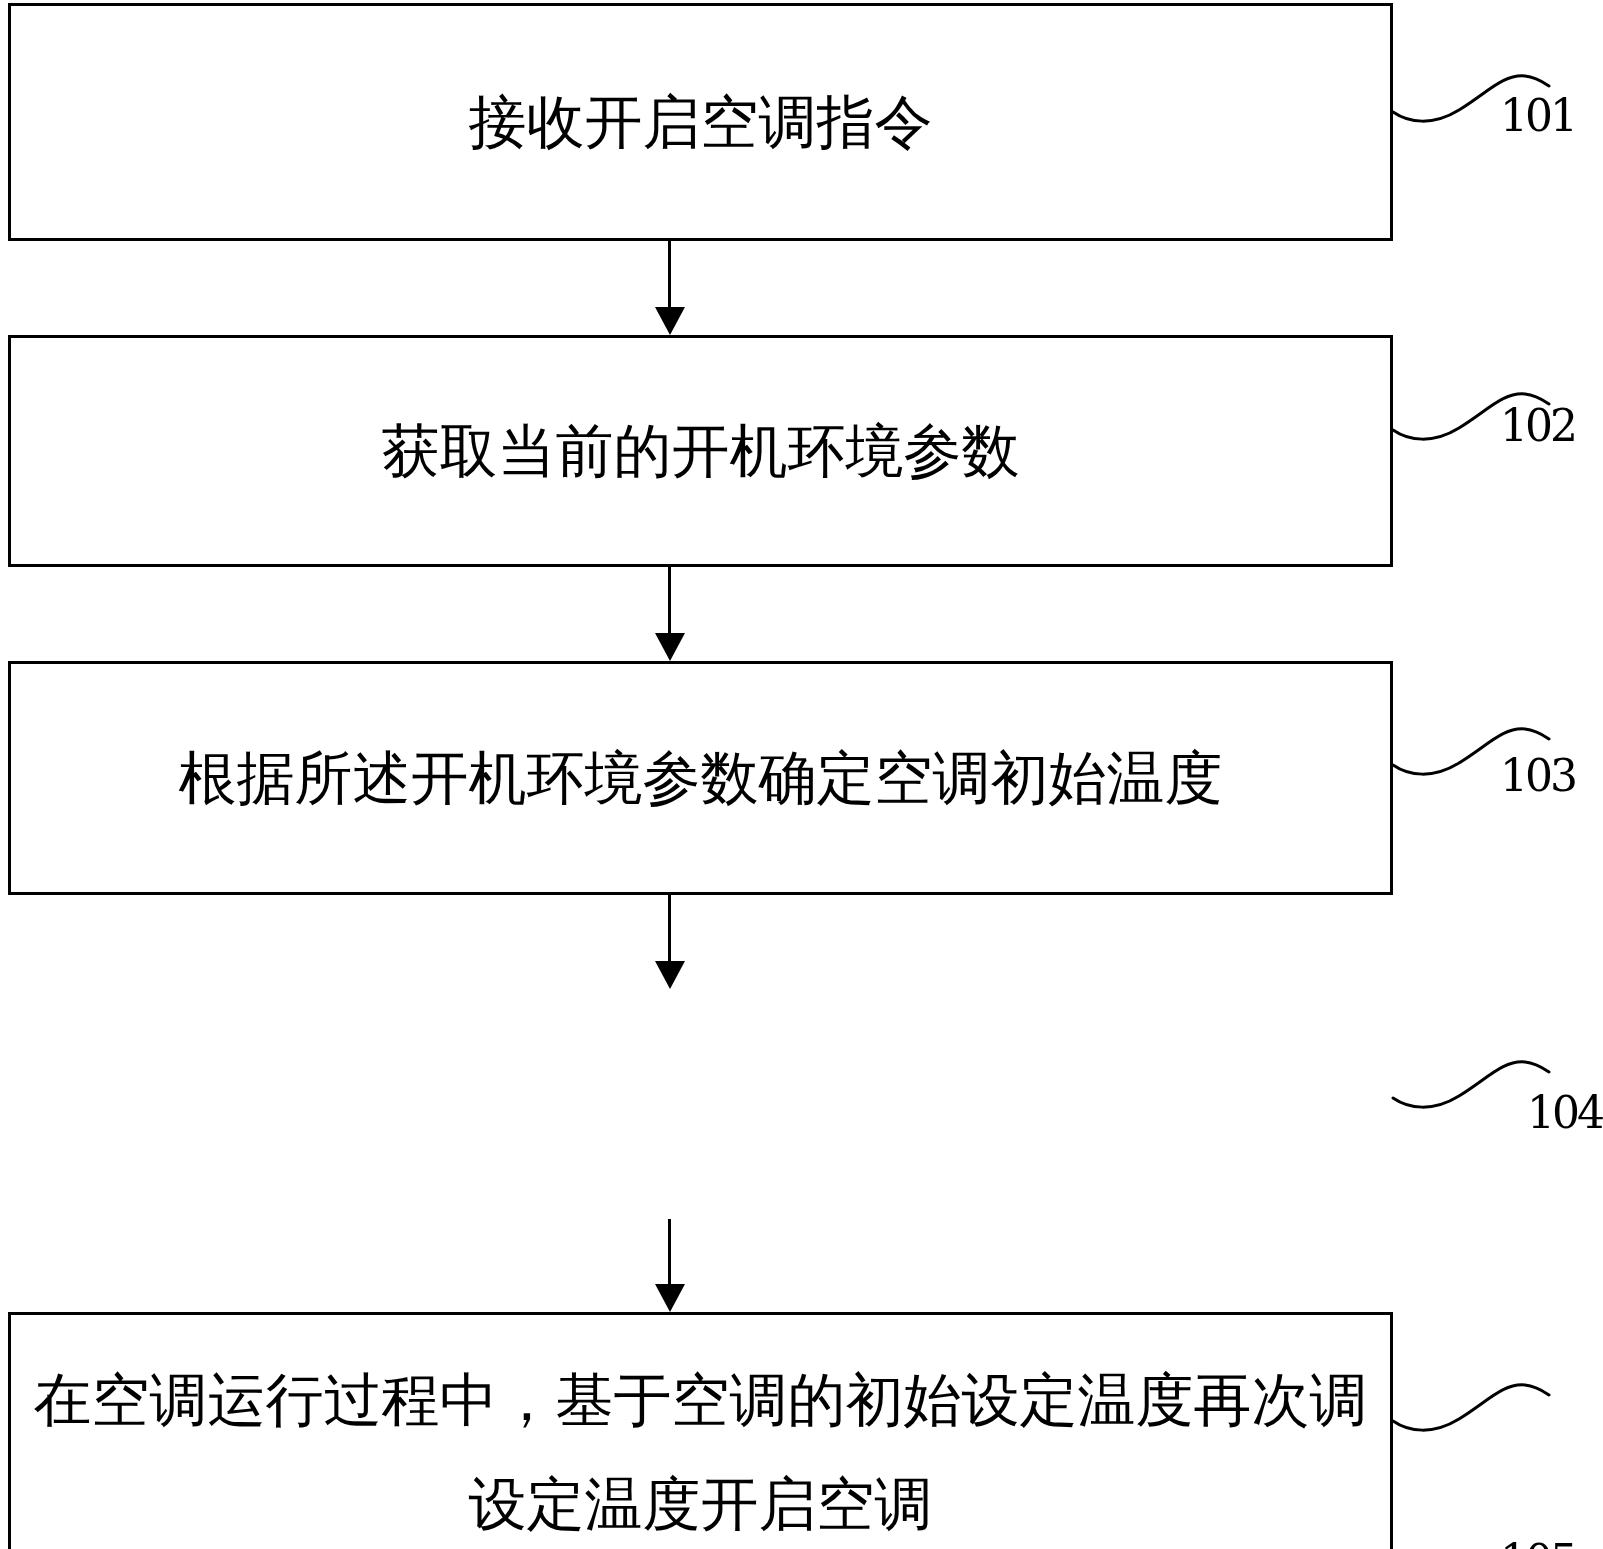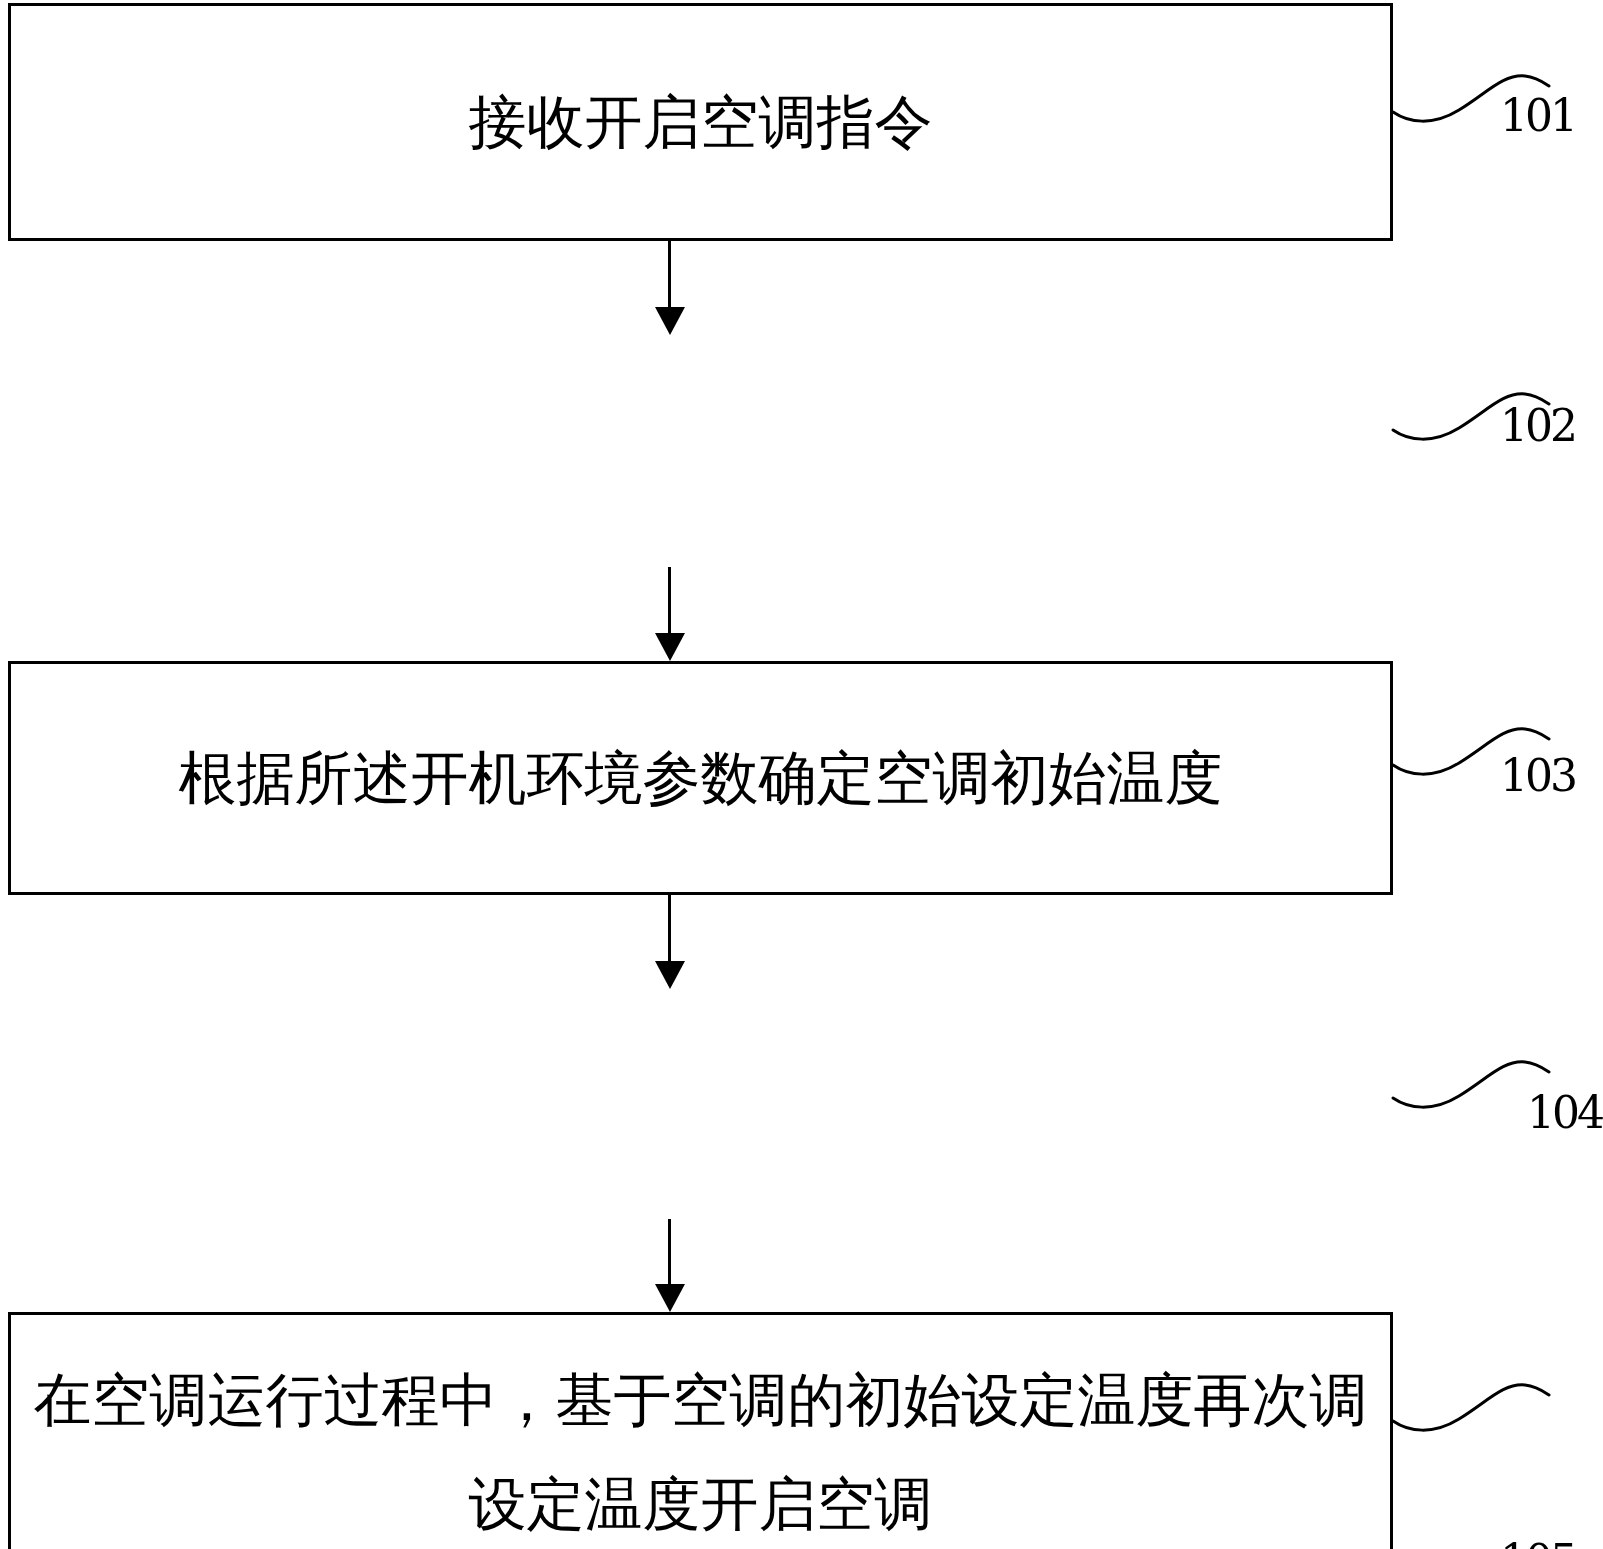--- a/index.html
+++ b/index.html
@@ -78,20 +78,24 @@
 </head>
 <body>
 
 <div class="fc">
 
   <div class="box box1">
     <div class="line">接收开启空调指令</div>
 
   </div>
 
+  <div class="box box2">
+    <div class="line">获取当前的开机环境参数</div>
+
+  </div>
 
   <div class="box box3">
     <div class="line">根据所述开机环境参数确定空调初始温度</div>
 
   </div>
 
 
   <div class="box box5">
     <div class="line">在空调运行过程中，基于空调的初始设定温度再次调</div>
     <div class="line">设定温度开启空调</div>

